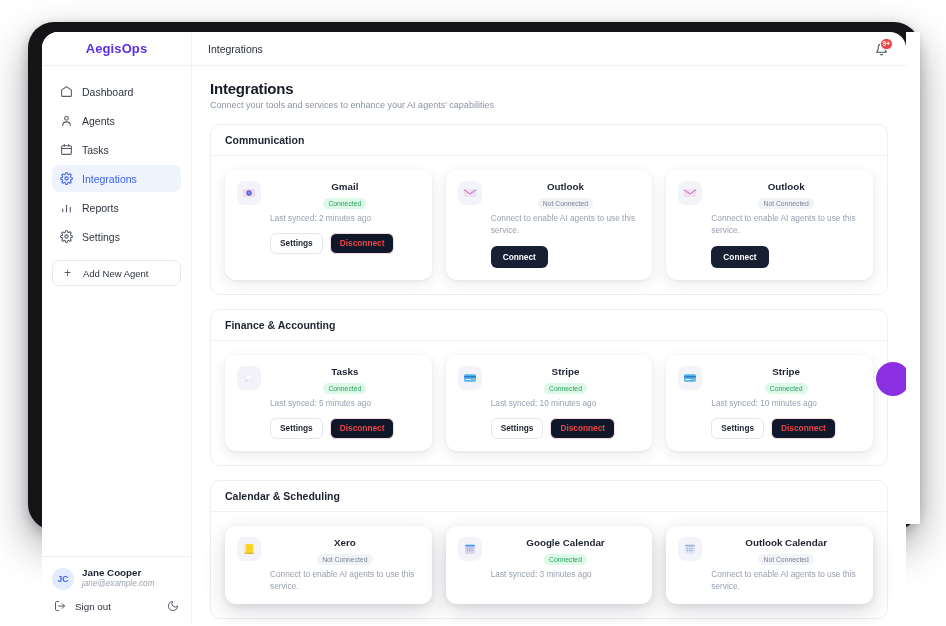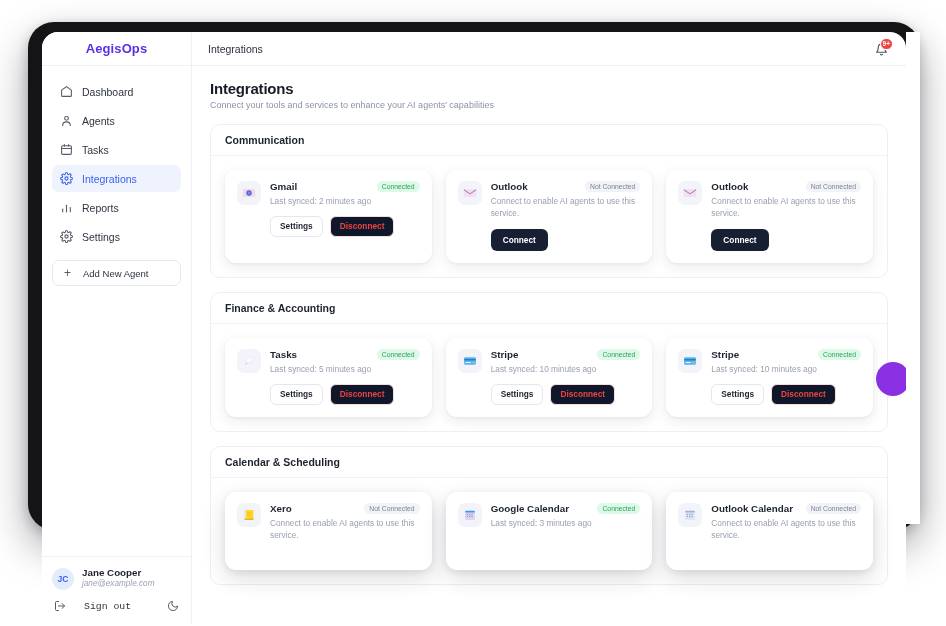--- a/index.html
+++ b/index.html
@@ -74,22 +74,22 @@
   .avatar {
     width: 22px; height: 22px; border-radius: 50%;
     background: #e3ecfd; color: #3b63f0;
     font-size: 8.5px; font-weight: bold;
     display: flex; align-items: center; justify-content: center;
     flex: 0 0 22px;
   }
   .user-name { font-size: 9.8px; font-weight: bold; color: #1d2330; line-height: 1.25; }
   .user-mail { font-size: 8.2px; color: #9aa2b1; line-height: 1.3; font-style: italic; }
   .signout-row {
-    display: flex; align-items: center; gap: 18px;
-    margin-top: 10px; padding: 0 2px; cursor: pointer; font-family: Liberation Mono, monospace;
+    display: flex; align-items: center; gap: 9px;
+    margin-top: 10px; padding: 0 2px; cursor: pointer;
   }
   .signout-label { font-size: 9.8px; color: #2e3440; flex: 1 1 auto; }
   .icon-sm { width: 12px; height: 12px; display: block; }
   .icon-sm svg { width: 12px; height: 12px; display: block; }
 
   
   .main { flex: 1 1 auto; display: flex; flex-direction: column; min-width: 0; }
   .topbar {
     height: 34px; border-bottom: 1px solid #eef0f4;
     display: flex; align-items: center; padding: 0 16px;
@@ -136,21 +136,21 @@
   }
   .card-top { display: flex; gap: 9px; }
   .app-icon {
     width: 24px; height: 24px; border-radius: 7px;
     background: #f2f4f9;
     display: flex; align-items: center; justify-content: center;
     flex: 0 0 24px;
   }
   .app-icon svg { width: 14px; height: 14px; display: block; }
   .card-body { flex: 1 1 auto; min-width: 0; }
-  .card-titlerow { display: flex; align-items: center; gap: 6px; }
+  .card-titlerow { display: flex; align-items: center; gap: 6px; flex-direction: column; }
   .card-title { font-size: 9.8px; font-weight: bold; color: #1d2330; flex: 1 1 auto; }
   .badge {
     font-size: 6.8px; padding: 2px 5px; border-radius: 8px;
     white-space: nowrap; line-height: 1.1;
   }
   .badge.connected { background: #dcfae7; color: #2f9e5f; }
   .badge.not-connected { background: #f1f3f7; color: #7a8396; }
   .card-desc { font-size: 8.3px; color: #98a0af; margin-top: 3px; line-height: 1.45; }
   .card-actions { display: flex; gap: 7px; margin-top: 9px; }
   .btn {

